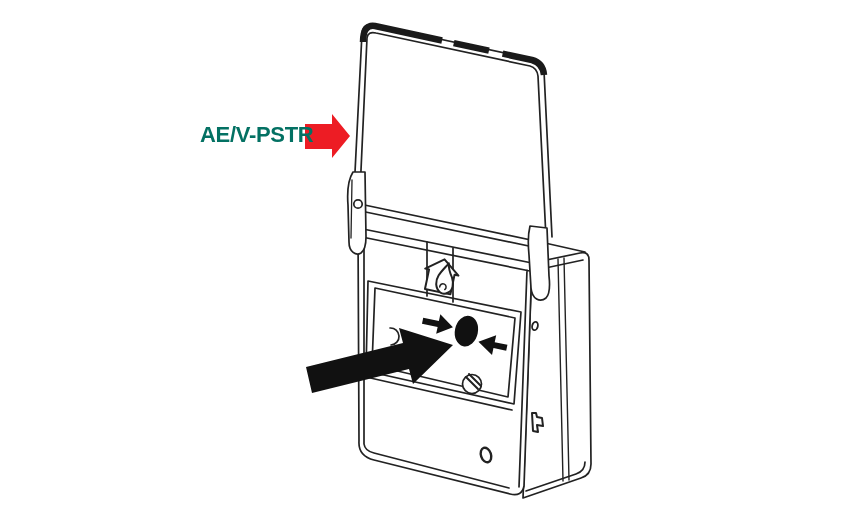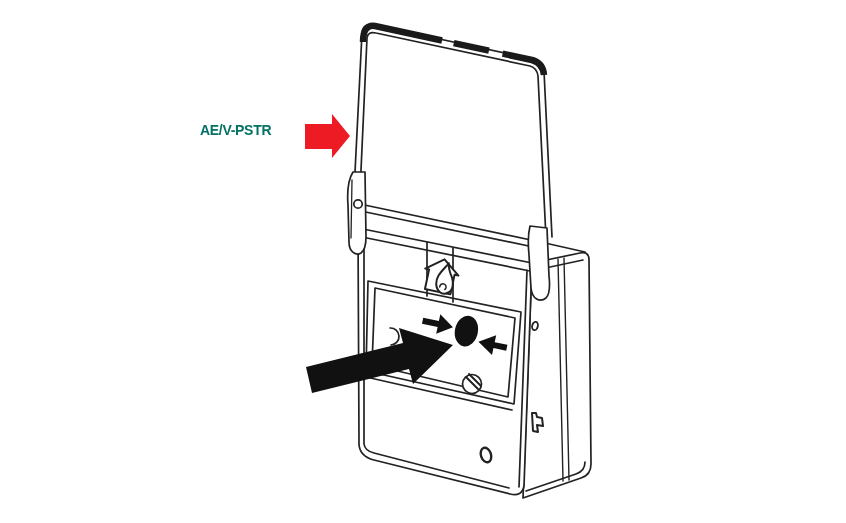--- a/index.html
+++ b/index.html
@@ -7,21 +7,21 @@
     position:relative;
     width:846px;height:523px;
     background:#fff;
     font-family:"Liberation Sans",sans-serif;
     overflow:hidden;
   }
   .product-label{
     position:absolute;
     left:200px;top:122px;
     width:104px;
-    font-size:14px;
+    font-size:22px;
     font-weight:bold;
     letter-spacing:-0.3px;
     color:#037163;
     white-space:nowrap;
     user-select:none;
   }
   svg{position:absolute;left:0;top:0;}
 </style>
 </head>
 <body>

